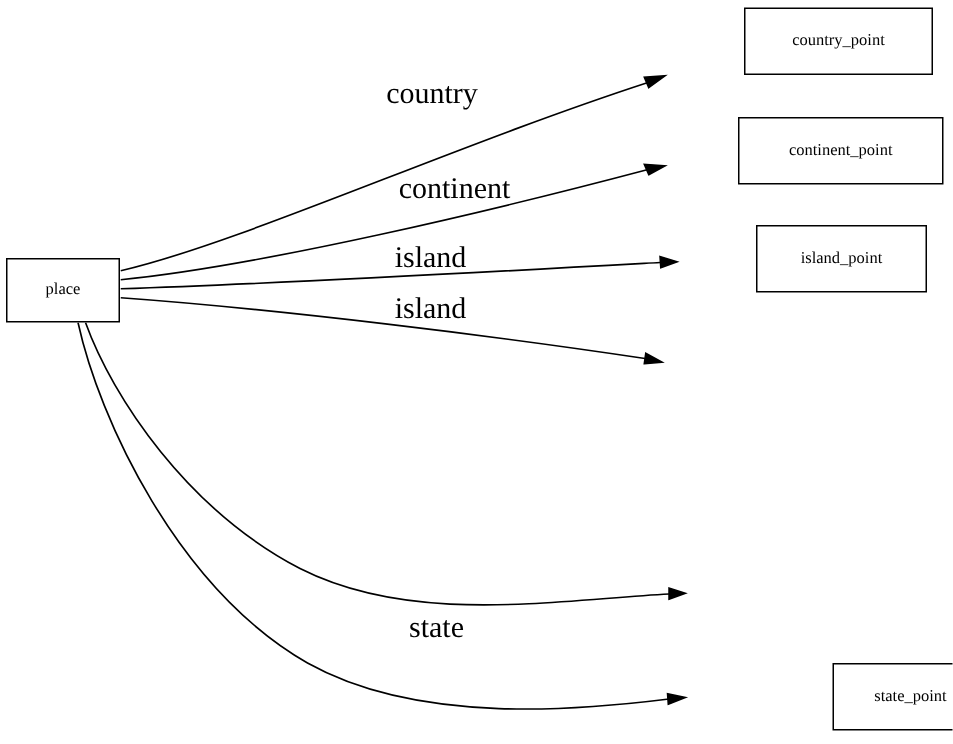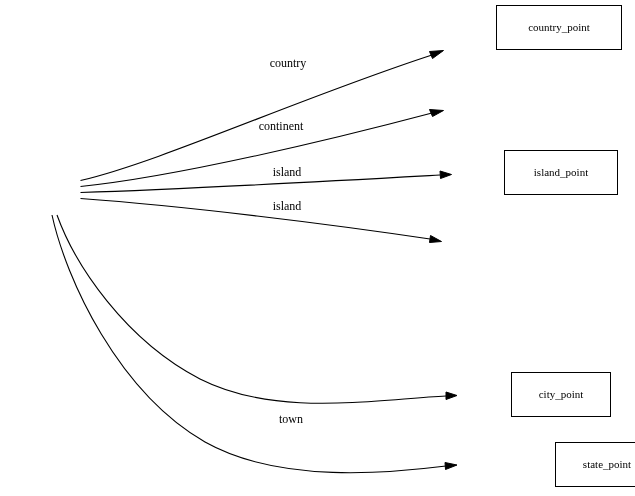--- a/index.html
+++ b/index.html
@@ -31,21 +31,21 @@
     justify-content: center;
     font-family: "Liberation Serif", "DejaVu Serif", serif;
     font-size: 11px;
     color: #000000;
     white-space: nowrap;
     line-height: 1;
   }
   .edge-label {
     position: absolute;
     font-family: "Liberation Serif", "DejaVu Serif", serif;
-    font-size: 12px;
+    font-size: 20px;
     color: #000000;
     white-space: pre;
     text-align: center;
     line-height: 18.2px;
     transform: translate(-50%, -50%);
   }
   svg.edges {
     position: absolute;
     left: 0;
     top: 0;
@@ -94,43 +94,46 @@
       <polygon points="446.0,399.5 457.0,395.5 446.0,392.0"></polygon>
     </g>
 
     <g>
       <path d="M52,215 C66,279 118,392 205,442 C280,484 390,473 446,466"></path>
       <polygon points="445.5,469.5 457.0,465.0 445.0,462.5"></polygon>
     </g>
 
   </svg>
 
+  <div class="node-box" style="left:4px; top:172px; width:76px; height:43px;">
+    <span>place</span>
+  </div>
 
   <div class="node-box" style="left:496px; top:5px; width:126px; height:45px;">
     <span>country_point</span>
   </div>
 
+  <div class="node-box" style="left:492px; top:78px; width:137px; height:45px;">
+    <span>continent_point</span>
+  </div>
 
   <div class="node-box" style="left:504px; top:150px; width:114px; height:45px;">
     <span>island_point</span>
   </div>
 
 
-  <div class="node-box" style="left:511px; top:372px; width:100px; height:45px;">
-    <span>city_point</span>
-  </div>
 
   <div class="node-box" style="left:511px; top:442px; width:104px; height:45px;margin-left:44px;">
     <span>state_point</span>
   </div>
 
   <div class="edge-label" style="left:288px; top:63px;">country</div>
 
-  <div class="edge-label" style="left:281px; top:126px;">continent</div>
+  <div class="edge-label" style="left:303px; top:126px;">continent</div>
 
   <div class="edge-label" style="left:287px; top:172px;">island</div>
 
   <div class="edge-label" style="left:287px; top:206px;">island</div>
 
 
-  <div class="edge-label" style="left:291px; top:419px;">town</div>
+  <div class="edge-label" style="left:291px; top:419px;">state</div>
 
 </div>
 
 </body></html>

